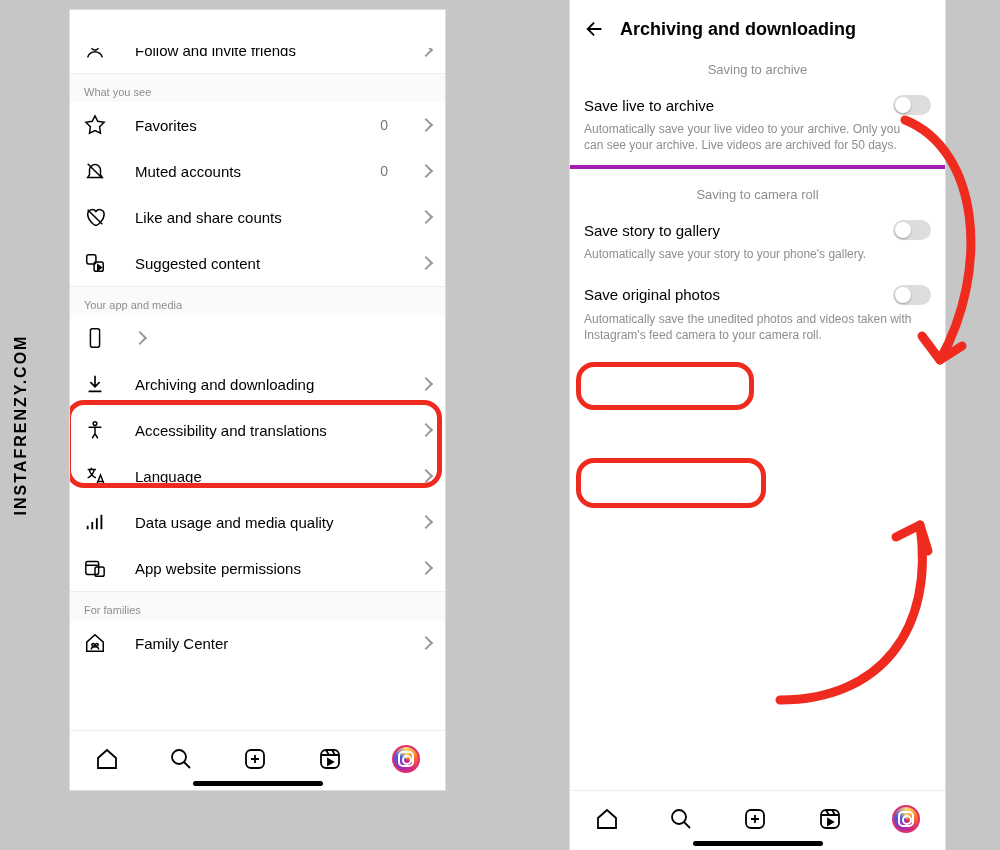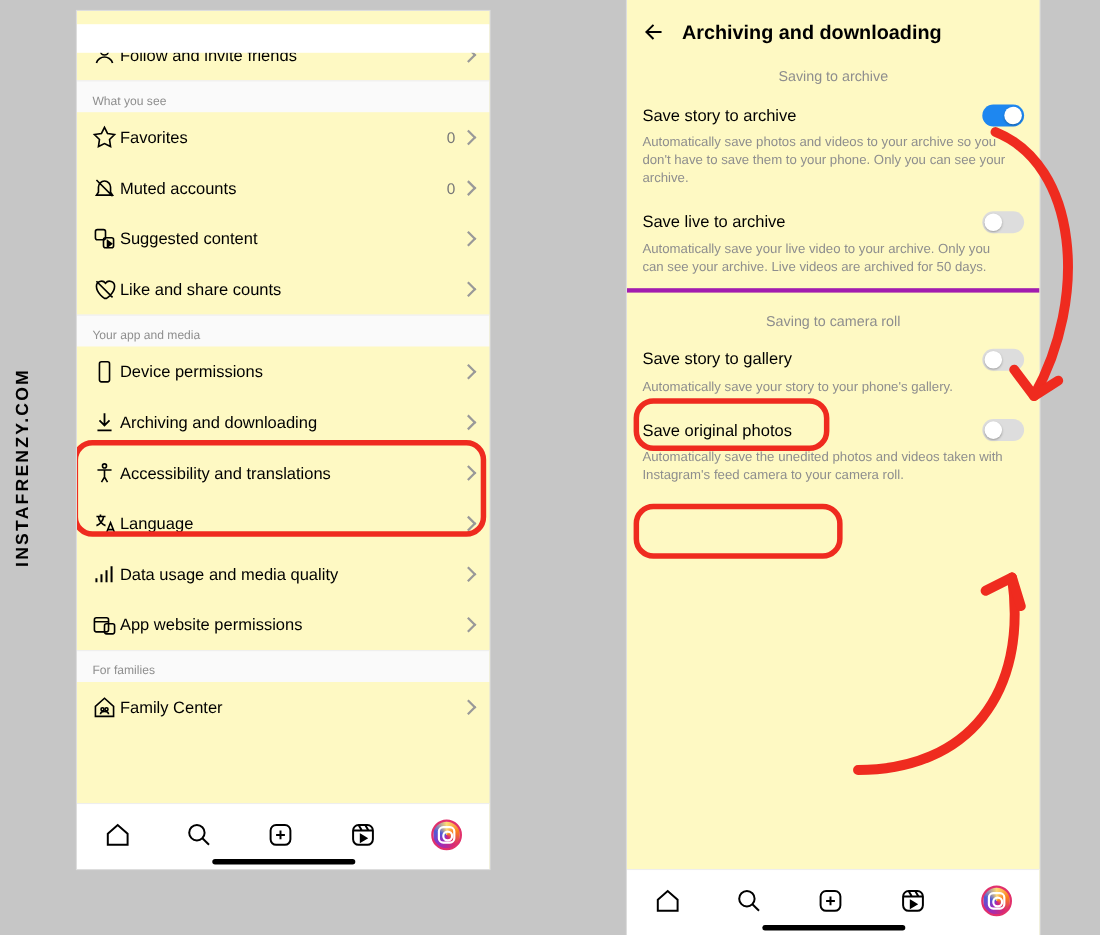--- a/index.html
+++ b/index.html
@@ -20,41 +20,41 @@
     writing-mode: vertical-rl;
     font-weight: 700;
     letter-spacing: 2px;
     font-size: 16px;
     color: #000;
   }
   .phone {
     position: absolute;
     width: 375px;
     height: 780px;
-    background: #fef9c3;
+    background: #ffffff;
     top: 10px;
     overflow: hidden;
     box-shadow: 0 0 0 1px #ddd;
   }
   .phone.left { left: 70px; }
   .phone.right { right: 55px; top: 0; height: 850px; }
   .hdr {
     display: flex;
     align-items: center;
     gap: 14px;
     padding: 10px 14px 8px;
     font-weight: 700;
     font-size: 18px;
   }
   .back { width: 22px; height: 22px; }
   .row {
     display: flex;
     align-items: center;
     padding: 12px 14px;
-    gap: 3px;
+    gap: 29px;
     font-size: 15px;
     min-height: 46px;
   }
   .row .icon { width: 22px; height: 22px; flex: 0 0 22px; color:#000; }
   .row .label { flex: 1; }
   .row .count { color: #777; font-size: 14px; margin-right: 4px; }
   .chev { width: 10px; height: 10px; border-top: 2px solid #999; border-right: 2px solid #999; transform: rotate(45deg); }
   .section {
     padding: 12px 14px 4px;
     font-size: 11px;
@@ -137,41 +137,40 @@
   <div class="row">
     <svg class="icon" viewBox="0 0 24 24" fill="none" stroke="#000" stroke-width="1.6">
         <path d="M18 16V11a6 6 0 10-12 0v5l-2 3h16zM4 4l16 16"></path>
       </svg>
     <span class="label">Muted accounts</span>
     <span class="count">0</span>
     <span class="chev"></span>
   </div>
   <div class="row">
     <svg class="icon" viewBox="0 0 24 24" fill="none" stroke="#000" stroke-width="1.6">
+        <path d="M12 21s-8-5-8-12a5 5 0 019-3 5 5 0 019 3c0 7-8 12-8 12zM4 4l16 16"></path>
+      </svg>
+    <span class="label">Like and share counts</span>
+    <span class="chev"></span>
+  </div>
+  <div class="row">
+    <svg class="icon" viewBox="0 0 24 24" fill="none" stroke="#000" stroke-width="1.6">
         <rect x="3" y="3" width="10" height="10" rx="2"></rect>
         <rect x="11" y="11" width="10" height="10" rx="2"></rect>
         <path d="M15 14l4 3-4 3z" fill="#000"></path>
       </svg>
     <span class="label">Suggested content</span>
     <span class="chev"></span>
   </div>
-  <div class="row">
-    <svg class="icon" viewBox="0 0 24 24" fill="none" stroke="#000" stroke-width="1.6">
-        <path d="M12 21s-8-5-8-12a5 5 0 019-3 5 5 0 019 3c0 7-8 12-8 12zM4 4l16 16"></path>
-      </svg>
-    <span class="label">Like and share counts</span>
-    <span class="chev"></span>
-  </div>
 
   <div class="section">Your app and media</div>
   <div class="row" style="position:relative">
     <svg class="icon" viewBox="0 0 24 24" fill="none" stroke="#000" stroke-width="1.6">
         <rect x="7" y="2" width="10" height="20" rx="2"></rect>
       </svg>
-    <span class="label">Device permissions</span>
     <span class="chev"></span>
     <div style="position:absolute;left:0;right:0;bottom:-4px;height:24px;background:transparent;"></div>
   </div>
   <div class="row">
     <svg class="icon" viewBox="0 0 24 24" fill="none" stroke="#000" stroke-width="1.8">
         <path d="M12 3v12M7 10l5 5 5-5M5 20h14"></path>
       </svg>
     <span class="label">Archiving and downloading</span>
     <span class="chev"></span>
   </div>
@@ -248,27 +247,20 @@
 <div class="phone right">
   <div class="hdr" style="padding-top:18px">
     <svg class="back" viewBox="0 0 24 24" fill="none" stroke="#000" stroke-width="2">
         <path d="M19 12H5M11 5l-7 7 7 7"></path>
       </svg>
     <span>Archiving and downloading</span>
   </div>
 
   <div class="r-section">Saving to archive</div>
 
-  <div class="r-item">
-    <div class="title">
-      <span>Save story to archive</span>
-      <span class="toggle on"></span>
-    </div>
-    <div class="desc">Automatically save photos and videos to your archive so you don't have to save them to your phone. Only you can see your archive.</div>
-  </div>
 
   <div class="r-item">
     <div class="title">
       <span>Save live to archive</span>
       <span class="toggle off"></span>
     </div>
     <div class="desc">Automatically save your live video to your archive. Only you can see your archive. Live videos are archived for 50 days.</div>
   </div>
 
   <div class="r-section" style="border-top:4px solid #a21caf;padding-top:18px">Saving to camera roll</div>

